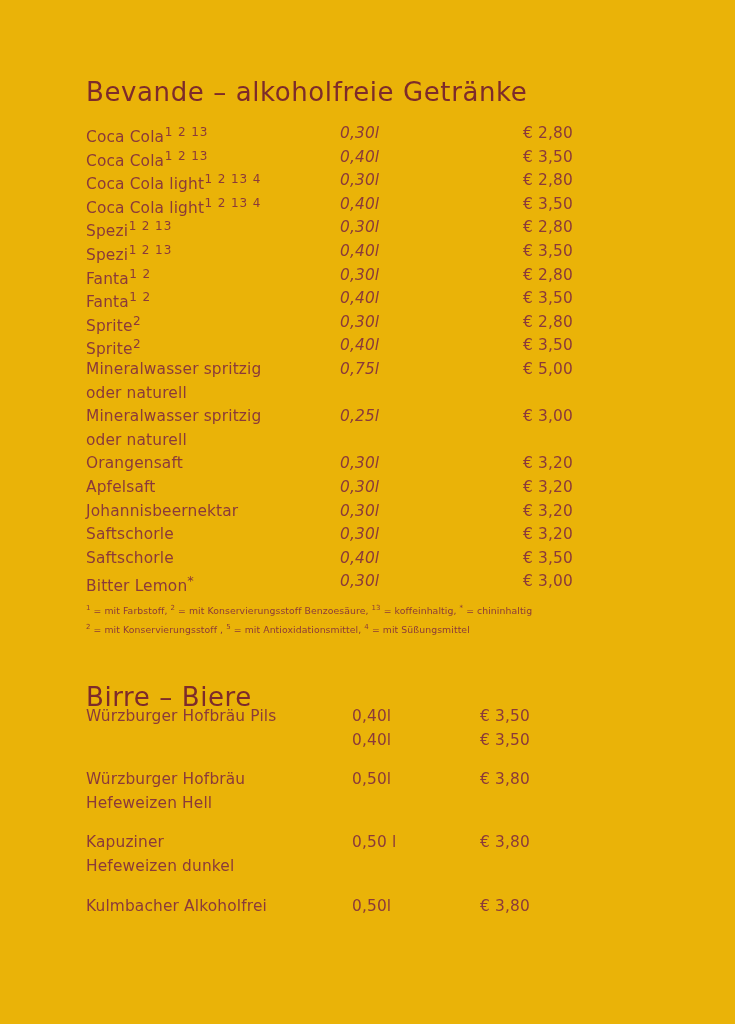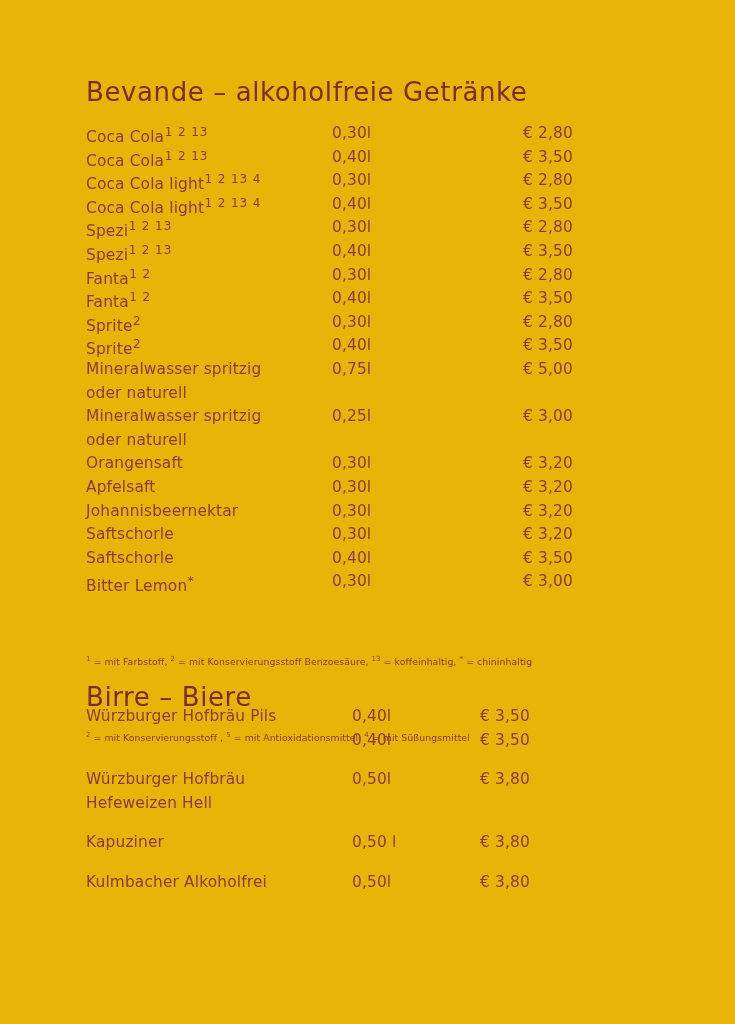--- a/index.html
+++ b/index.html
@@ -60,21 +60,21 @@
     font-size: 15.4px;
     font-weight: 400;
     letter-spacing: 0.15px;
     white-space: nowrap;
     line-height: 1;
     top: 0;
   }
   .item-name, .item-subline { left: 86px; }
 
   
-  #section-drinks .item-volume { left: 332px; }
+  #section-drinks .item-volume { left: 340px; font-style: italic; }
   #section-drinks .item-price  { left: 523px; }
 
   
   #section-beers .item-volume { left: 352px; }
   #section-beers .item-price  { left: 480px; }
 
   .sup {
     font-size: 12px;
     vertical-align: super;
     letter-spacing: 0.9px;
@@ -89,23 +89,22 @@
   .footnotes {
     position: absolute;
     left: 86px;
     top: 600px;
   }
   .footnote-line {
     color: #8b3a3a;
     font-family: "DejaVu Sans", sans-serif;
     font-size: 9.3px;
     letter-spacing: 0.08px;
-    line-height: 29px;
+    line-height: 17px;
     white-space: nowrap;
-    margin-top: 45px;
   }
   .footnote-line .fn-sup {
     font-size: 7px;
     vertical-align: super;
   }
 </style>
 </head>
 <body>
 
 <div class="page">
@@ -236,20 +235,23 @@
       </div>
       <div class="menu-row">
         <span class="item-subline">Hefeweizen Hell</span>
       </div>
       <div class="menu-row spacer"></div>
       <div class="menu-row">
         <span class="item-name">Kapuziner</span>
         <span class="item-volume">0,50 l</span>
         <span class="item-price">€ 3,80</span>
       </div>
+      <div class="menu-row">
+        <span class="item-subline">Hefeweizen dunkel</span>
+      </div>
       <div class="menu-row spacer"></div>
       <div class="menu-row">
         <span class="item-name">Kulmbacher Alkoholfrei</span>
         <span class="item-volume">0,50l</span>
         <span class="item-price">€ 3,80</span>
       </div>
     </div>
 
 </div>
 

